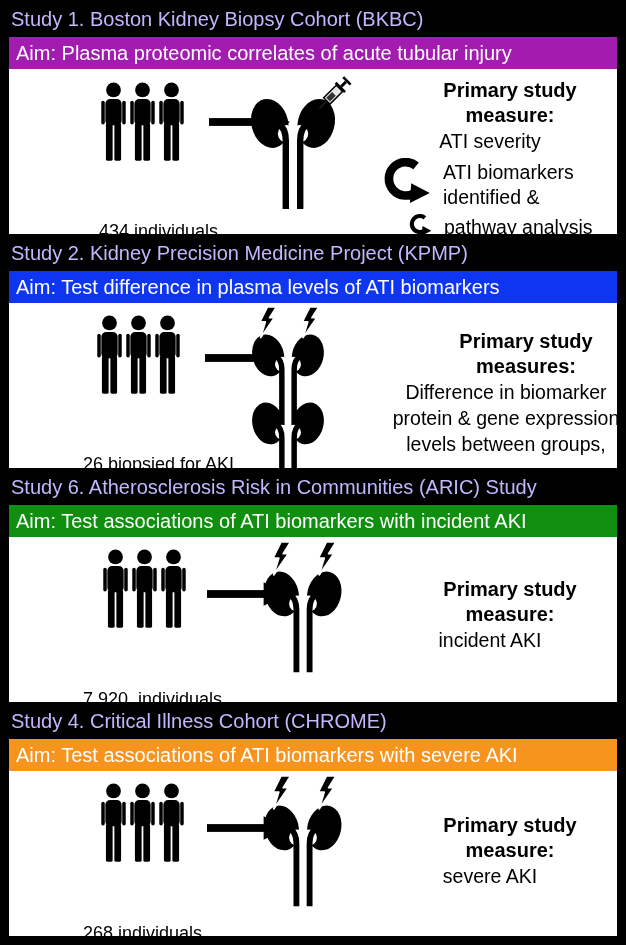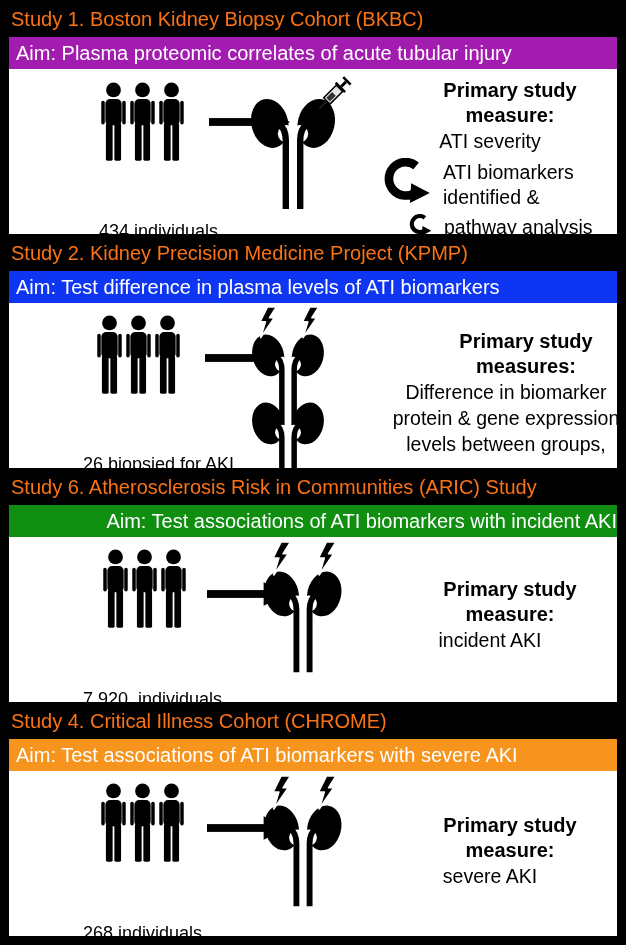--- a/index.html
+++ b/index.html
@@ -2,21 +2,21 @@
 <html><head>
 <meta charset="utf-8">
 <style>
   html,body{margin:0;padding:0;background:#fff;}
   .figure{
     width:626px;height:945px;background:#000;
     font-family:"Liberation Sans",sans-serif;
     box-sizing:border-box;padding:0 9px;position:relative;overflow:hidden;
   }
   .panel-title{
-    color:#f97316;font-size:20px;height:37px;line-height:38px;
+    color:#c4b5fd;font-size:20px;height:37px;line-height:38px;
     background:#000;padding-left:2px;white-space:nowrap;
   }
   .aim-bar{
     height:32px;line-height:32px;color:#fff;font-size:20px;
     padding-left:7px;white-space:nowrap;box-sizing:border-box;
   }
   .content{
     background:#fff;height:165px;position:relative;overflow:hidden;
   }
   .people{position:absolute;display:flex;}
@@ -167,21 +167,21 @@
         <div class="measure-heading">Primary study measures:</div>
         <div class="measure-line">Difference in biomarker</div>
         <div class="measure-line">protein &amp; gene expression</div>
         <div class="measure-line">levels between groups,</div>
       </div>
     </div>
   </section>
 
   <section>
     <div class="panel-title">Study 6. Atherosclerosis Risk in Communities (ARIC) Study</div>
-    <div class="aim-bar" style="background-color: rgb(15, 142, 16); text-align: right;">Aim: Test associations of ATI biomarkers with incident AKI</div>
+    <div class="aim-bar" style="background-color: rgb(15, 142, 16);">Aim: Test associations of ATI biomarkers with incident AKI</div>
     <div class="content">
       <div class="people" style="left:90px;top:12px;">
         <svg width="33" height="80" viewBox="0 0 34 82" fill="#000">
             <use href="#person"></use>
           </svg>
         <svg width="33" height="80" viewBox="0 0 34 82" fill="#000">
             <use href="#person"></use>
           </svg>
         <svg width="33" height="80" viewBox="0 0 34 82" fill="#000">
             <use href="#person"></use>

